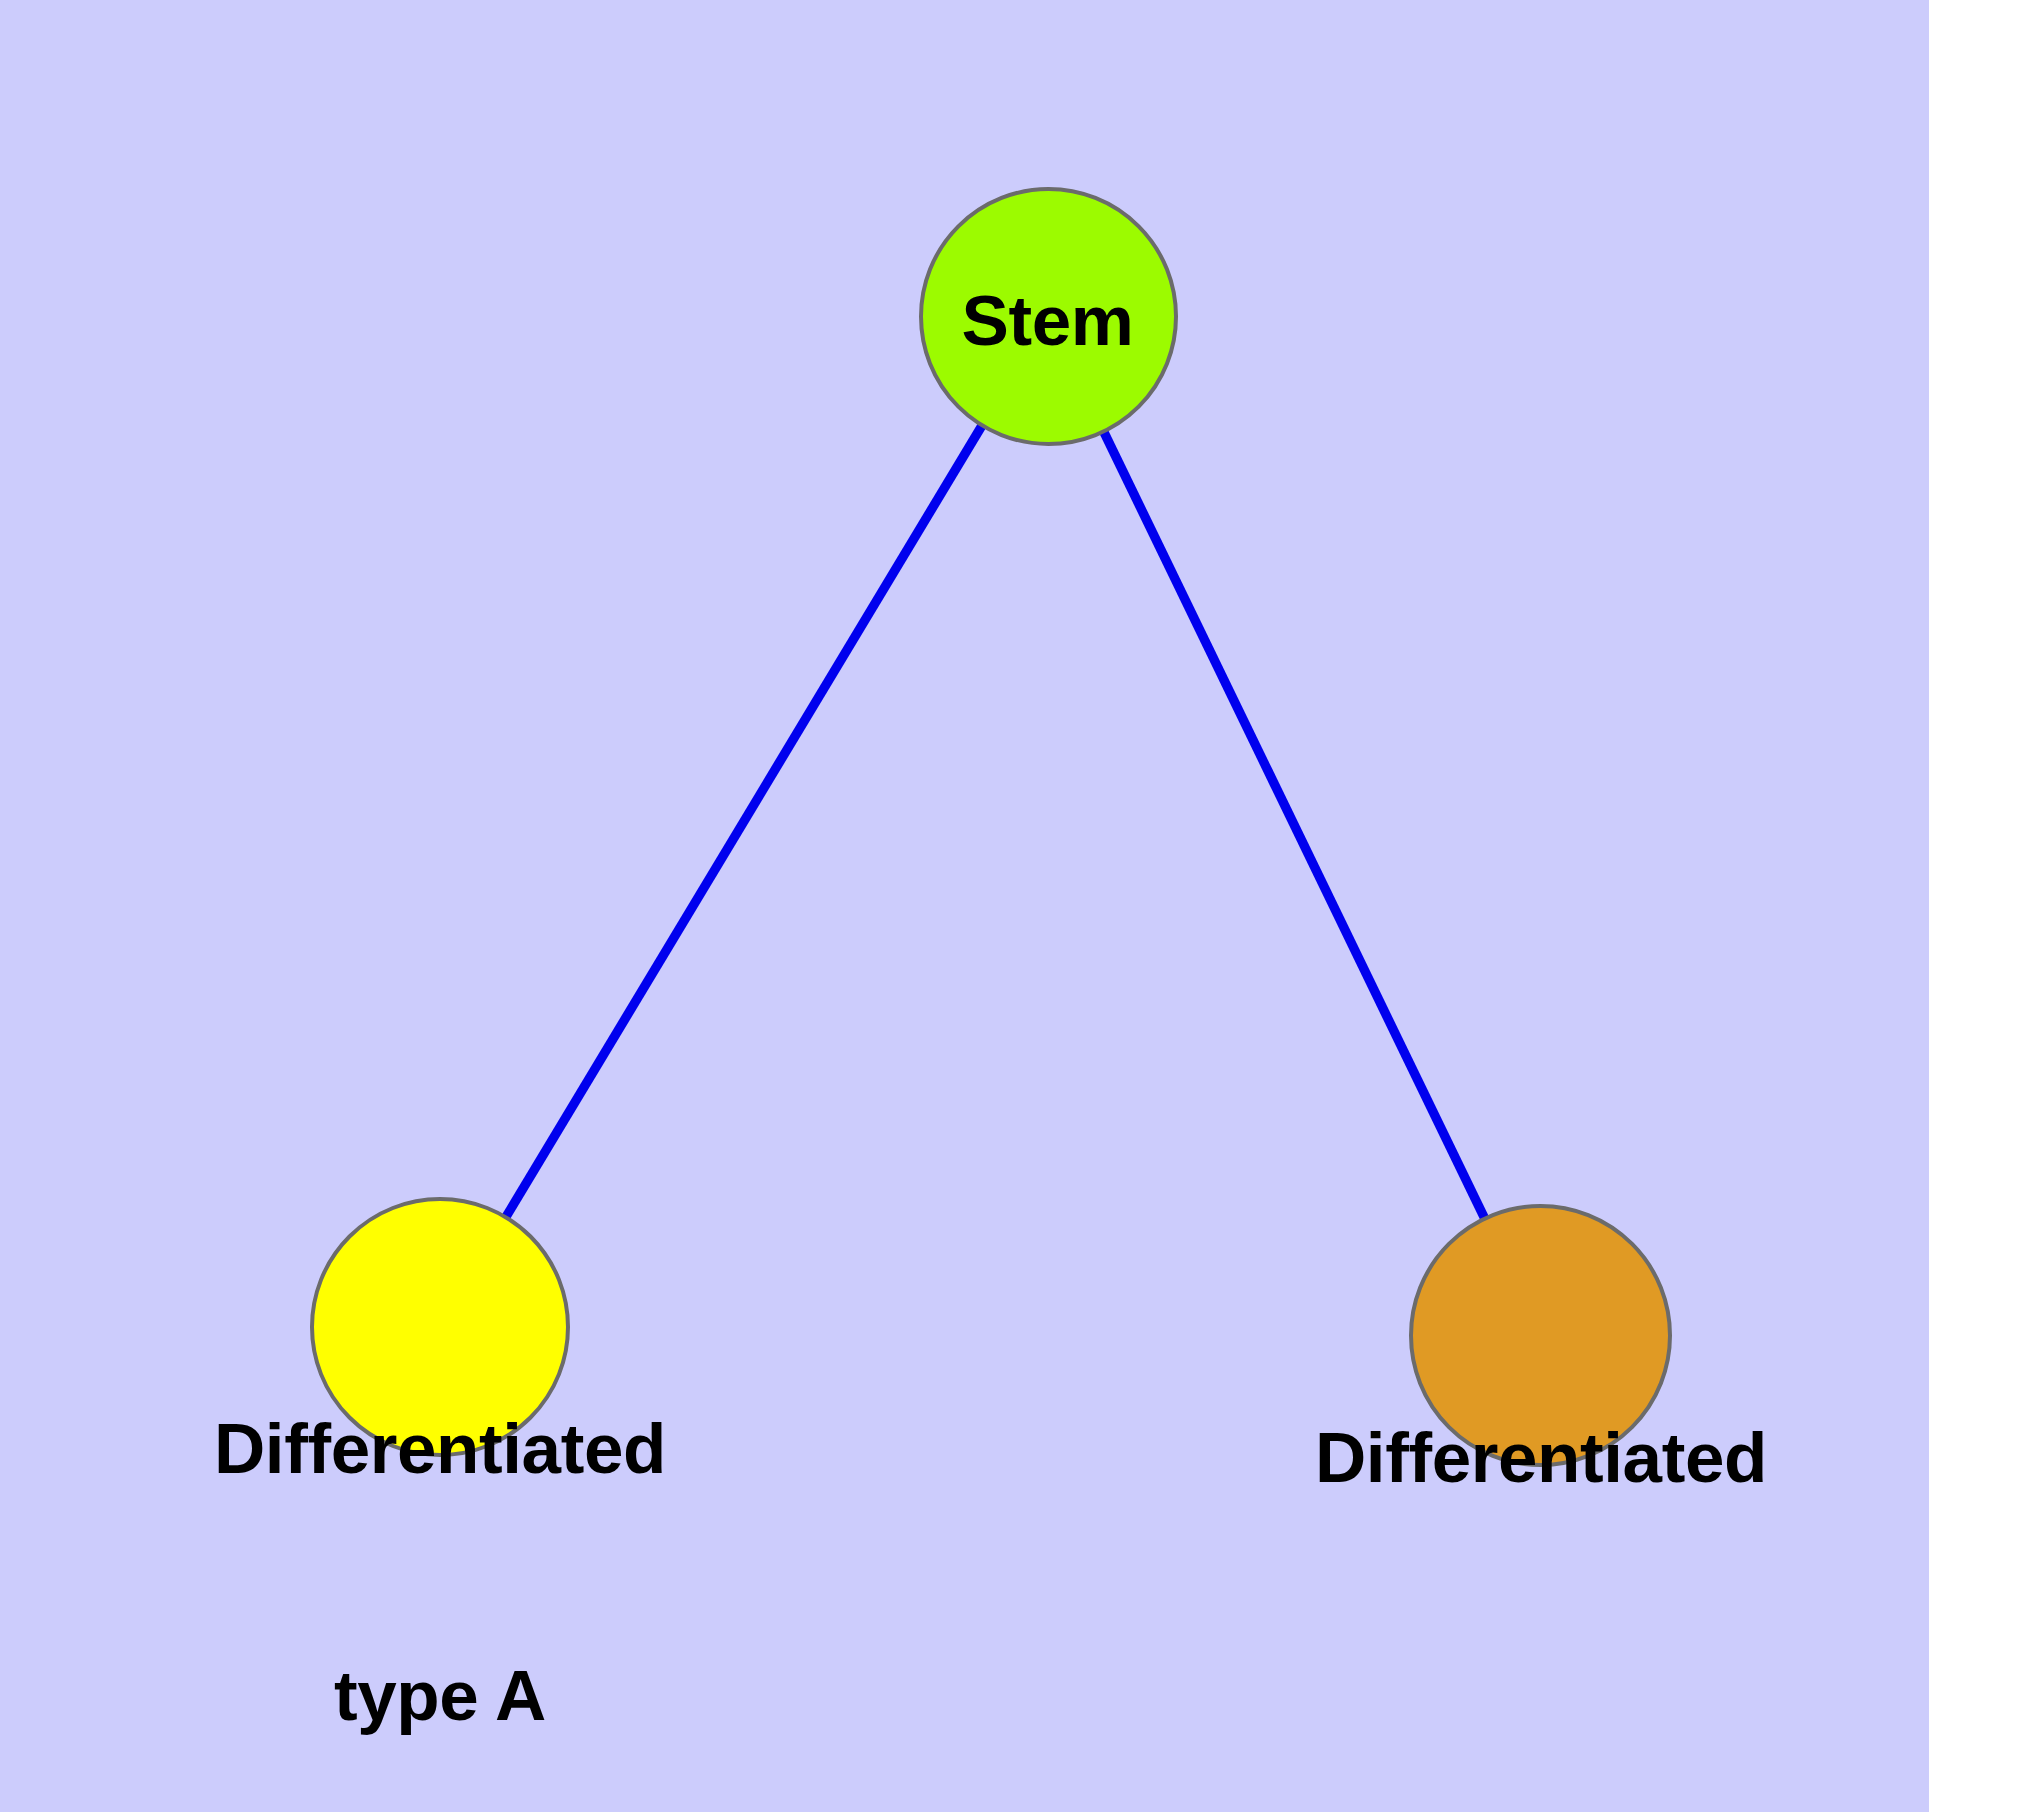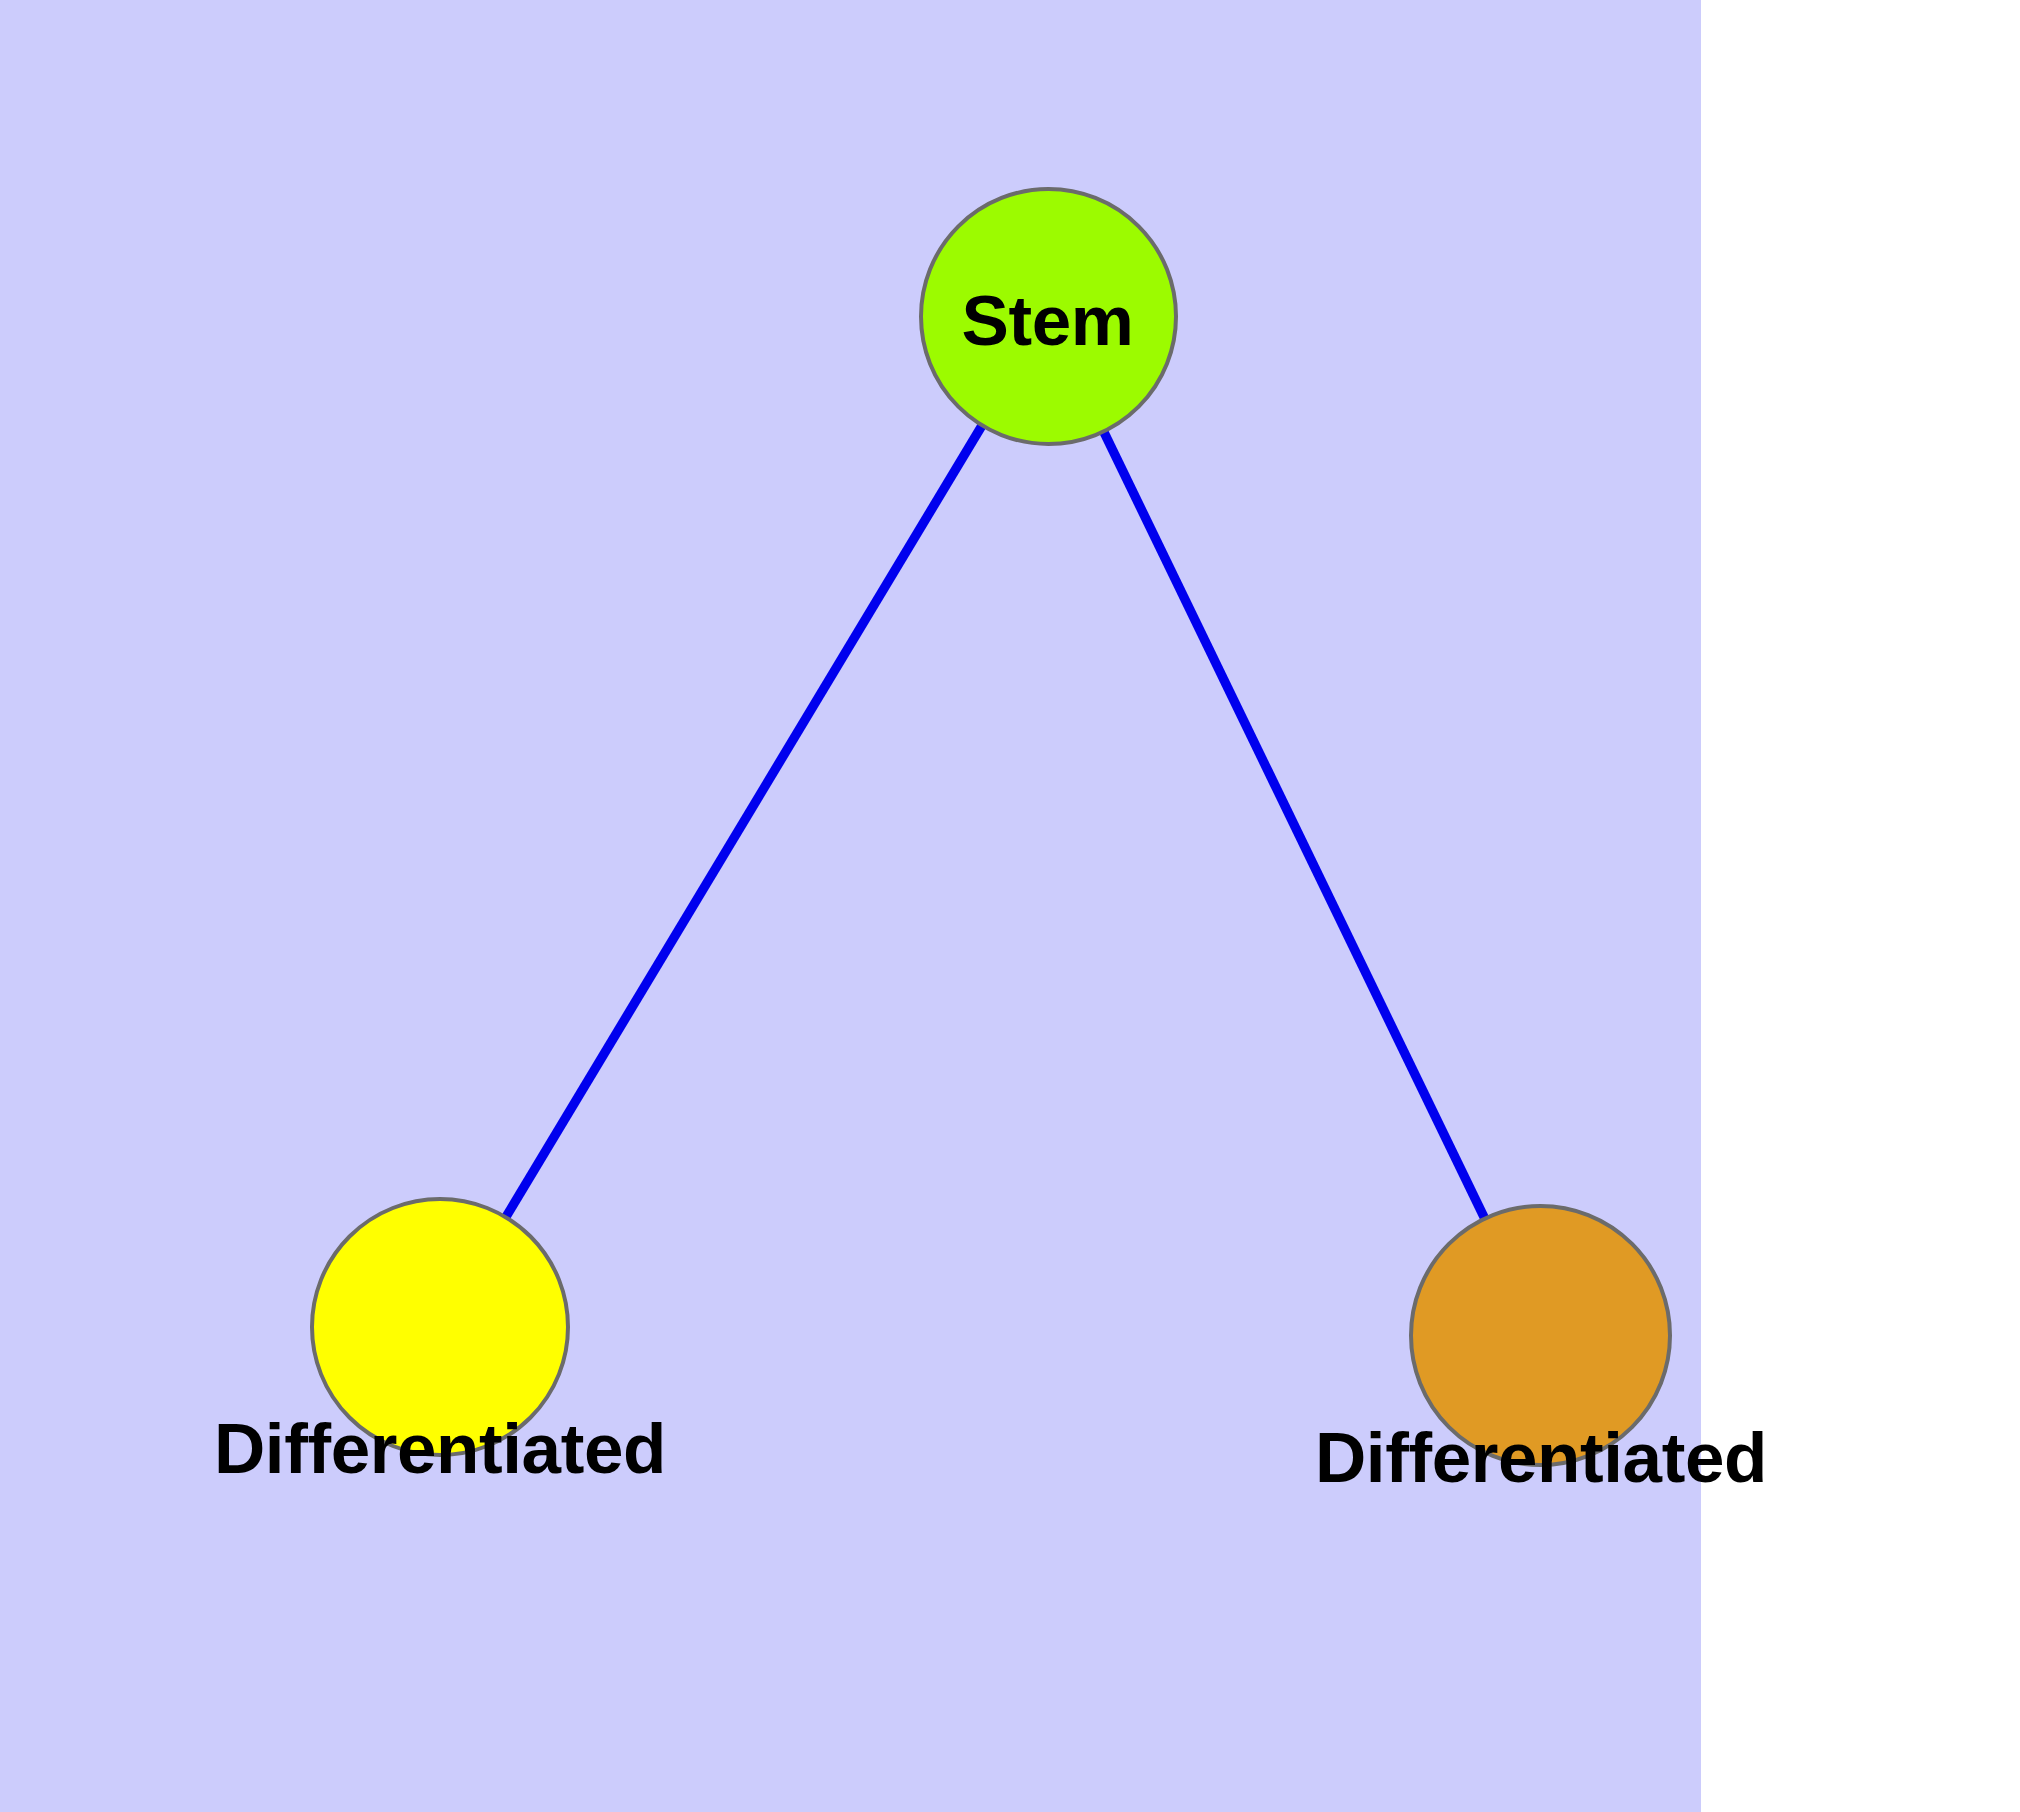--- a/index.html
+++ b/index.html
@@ -8,21 +8,21 @@
     padding: 0;
   }
   body {
     width: 2021px;
     height: 1812px;
     overflow: hidden;
     font-family: "Liberation Sans", sans-serif;
   }
   #graph-canvas {
     position: relative;
-    width: 1701px;
+    width: 1929px;
     height: 1812px;
     background: #ccccfc;
   }
   #edge-layer {
     position: absolute;
     left: 0;
     top: 0;
     width: 2021px;
     height: 1812px;
     z-index: 1;
@@ -108,20 +108,21 @@
     <div id="node-stem" class="node"></div>
 
     <div id="node-diff-a" class="node"></div>
 
     <div id="node-diff-b" class="node"></div>
 
     <div id="label-stem" class="node-label">Stem</div>
 
     <div id="label-diff-a" class="node-label">
       <div>Differentiated</div>
+      <div>type A</div>
     </div>
 
     <div id="label-diff-b" class="node-label">
       <div>Differentiated</div>
     </div>
 
   </div>
 </div>
 
 

